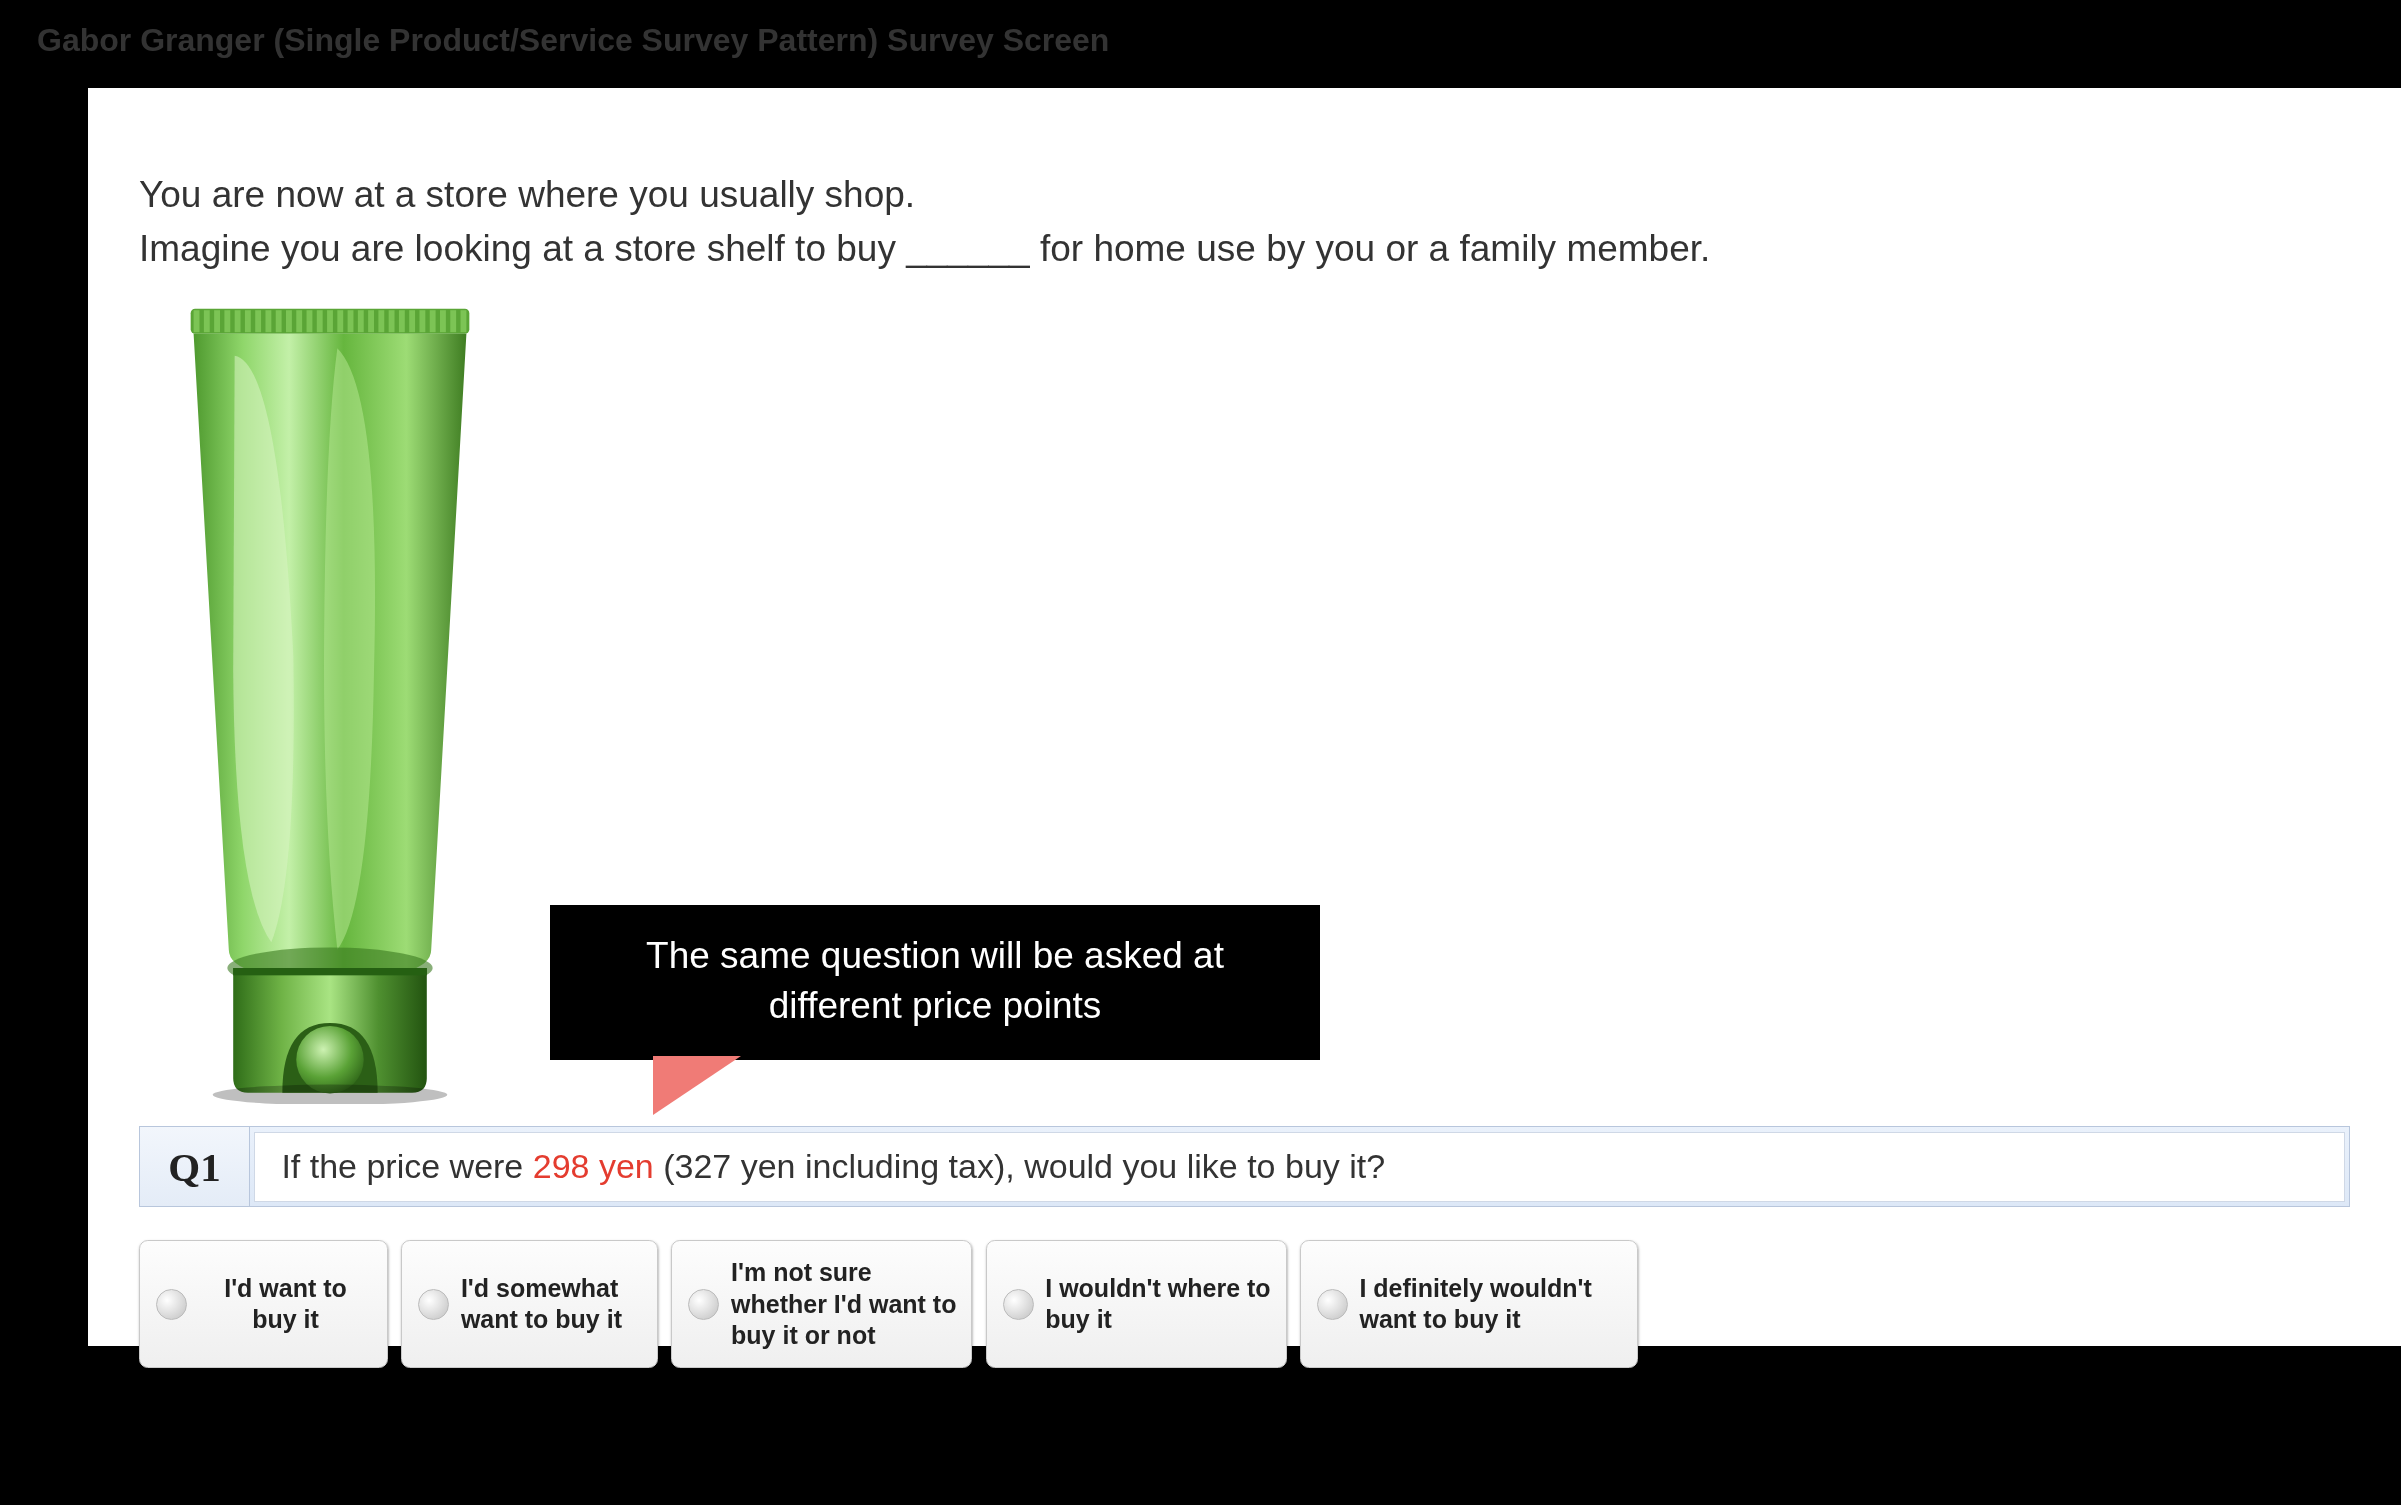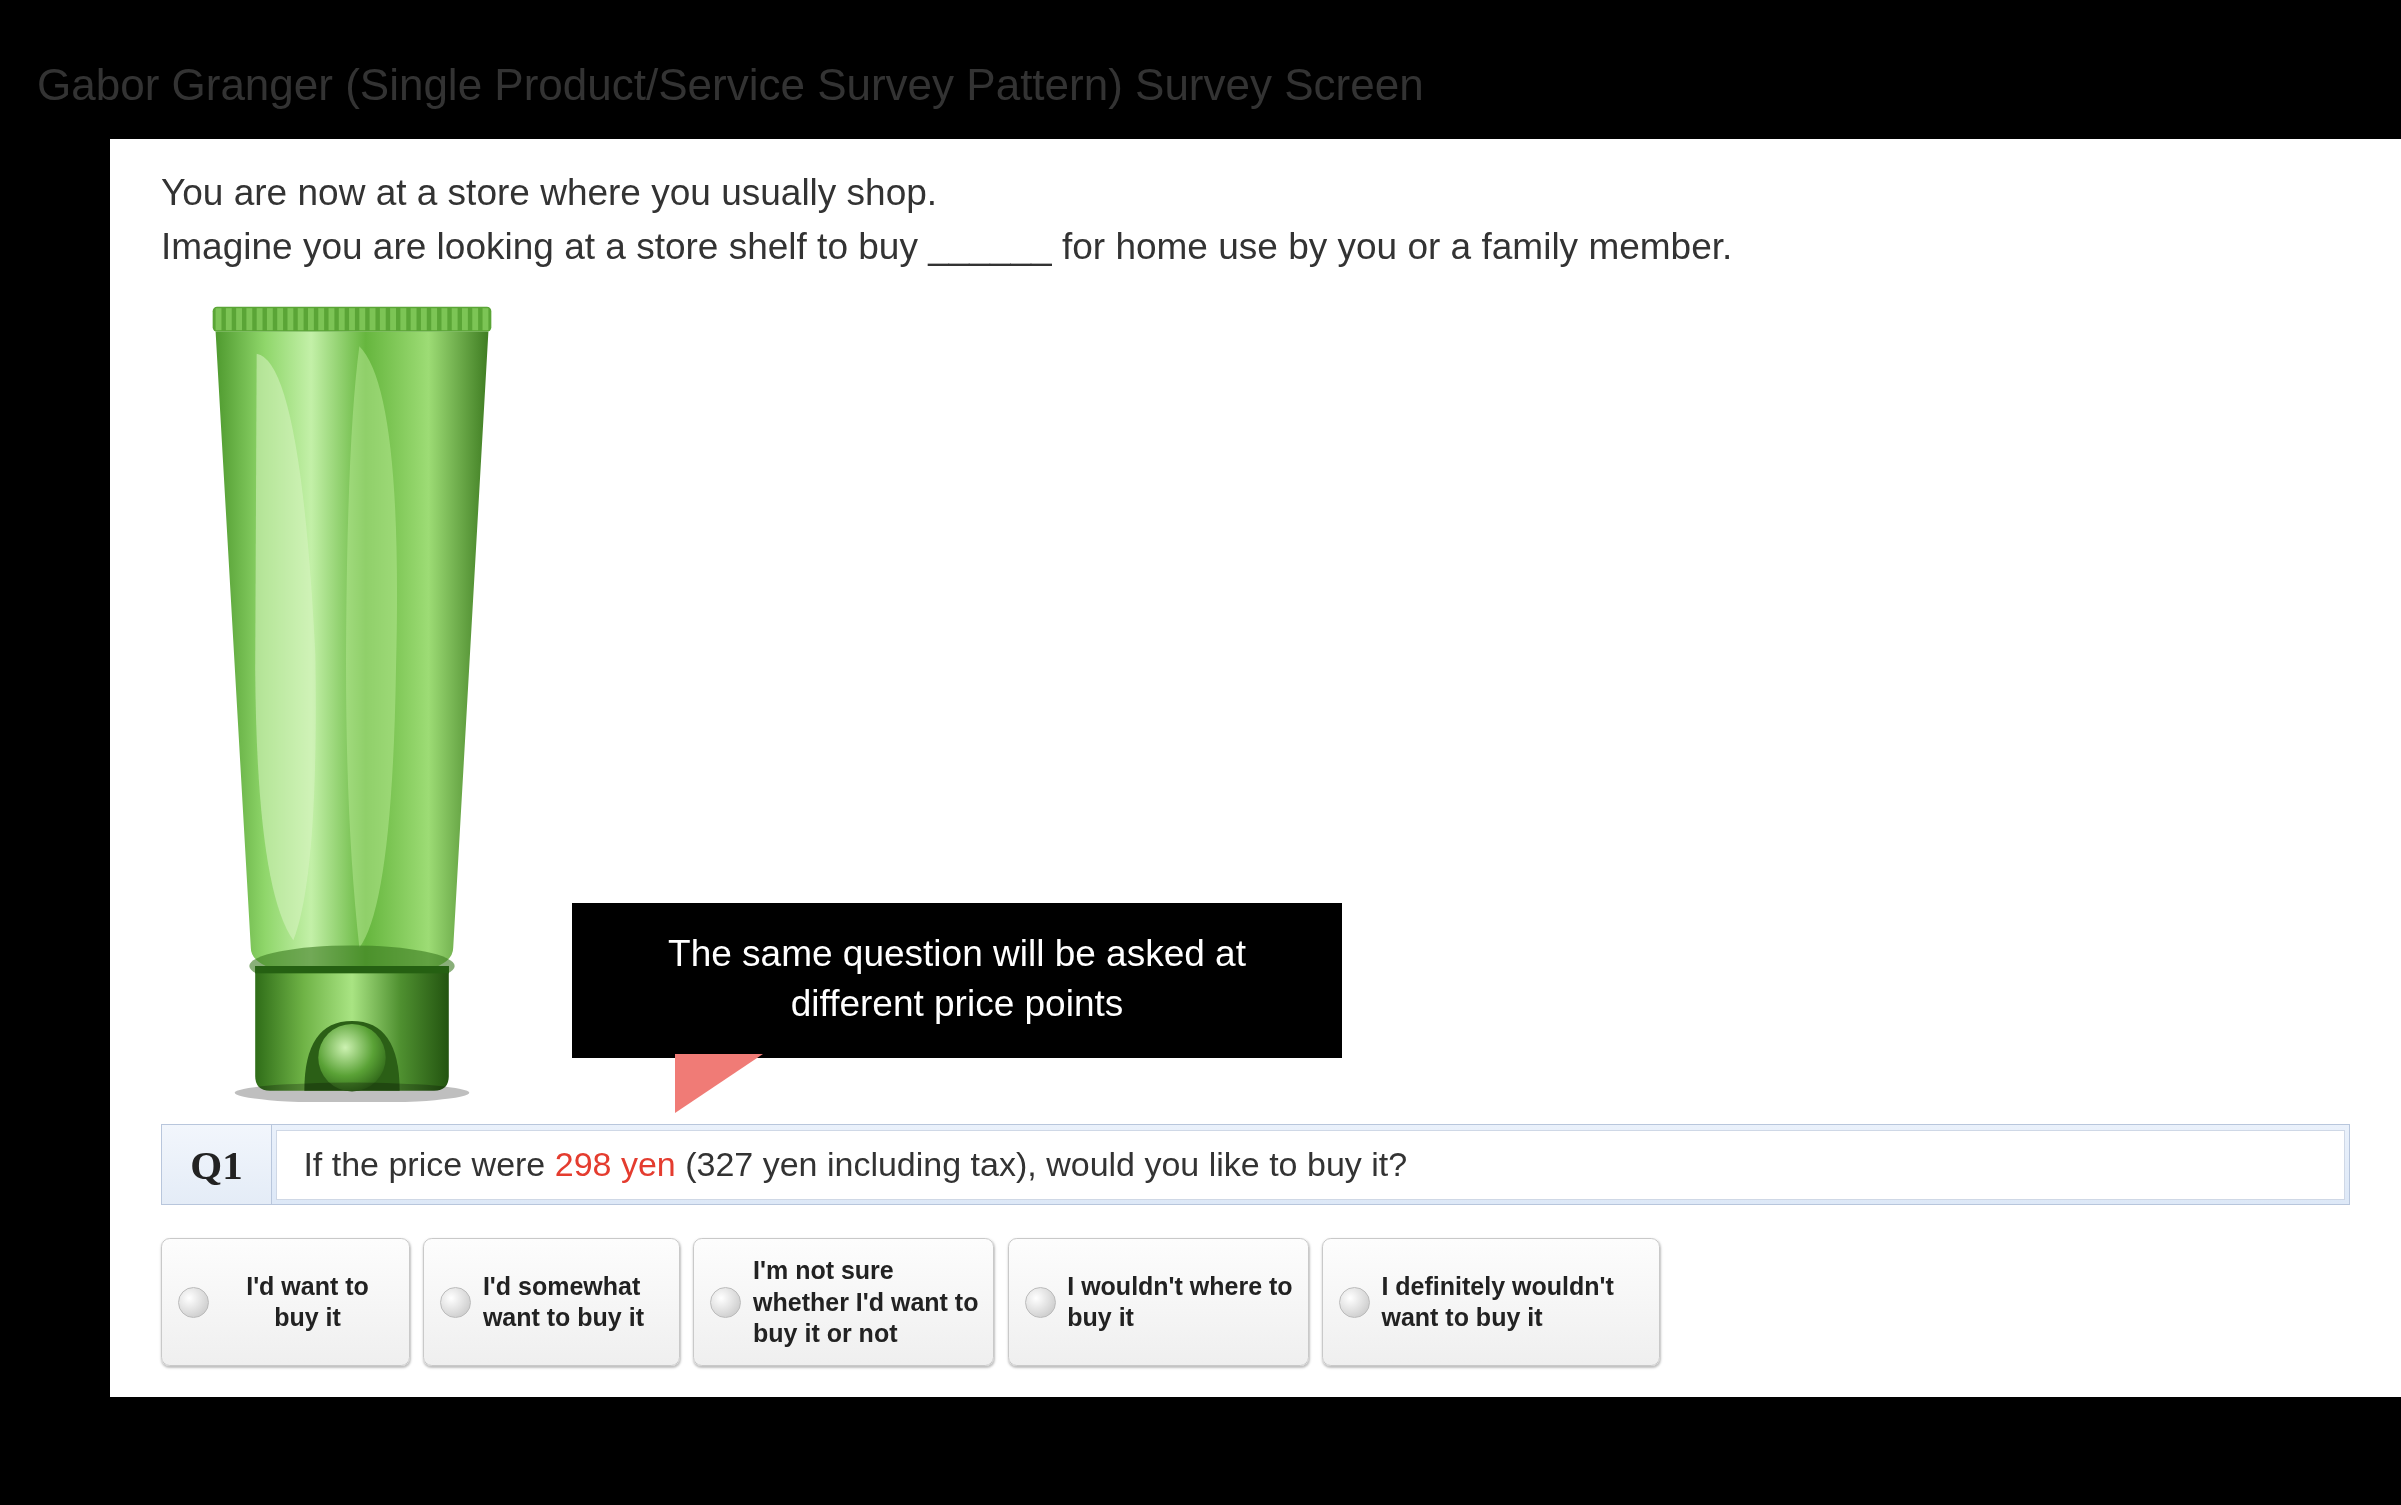--- a/index.html
+++ b/index.html
@@ -5,30 +5,29 @@
     * { box-sizing: border-box; margin: 0; padding: 0; }
     body {
       font-family: Arial, Helvetica, sans-serif;
       background: #000;
       width: 2401px;
       height: 1506px;
       overflow: hidden;
     }
     .page-title {
       color: #333;
-      font-size: 44px;
-      font-weight: normal;
+      font-size: 32px;
+      font-weight: bold;
       padding: 22px 37px 29px 37px;
-      margin-top: 38px;
     }
     .survey-panel {
       background: #fff;
-      margin-left: 110px;
+      margin-left: 88px;
       height: 1258px;
-      padding: 27px 51px 29px 51px;
+      padding: 80px 51px 29px 51px;
       position: relative;
     }
     .prompt-text {
       color: #333;
       font-size: 37px;
       line-height: 1.45;
     }
     .product-row {
       display: flex;
       align-items: flex-end;

